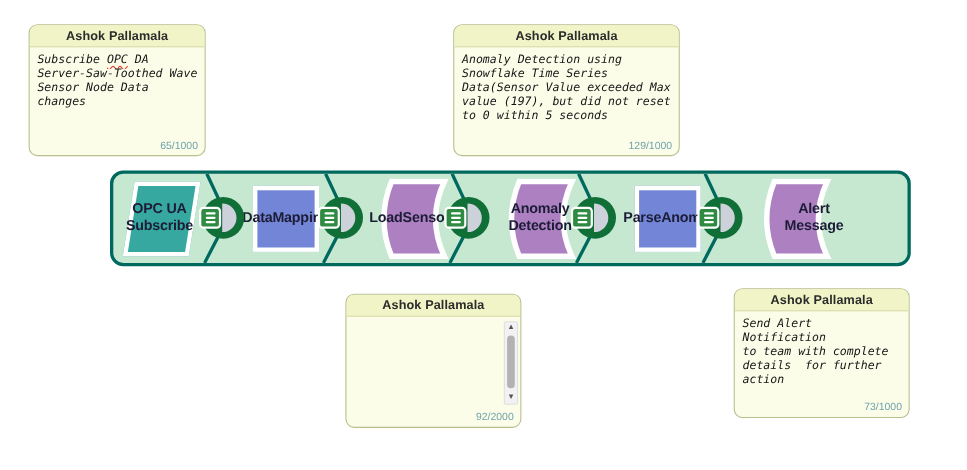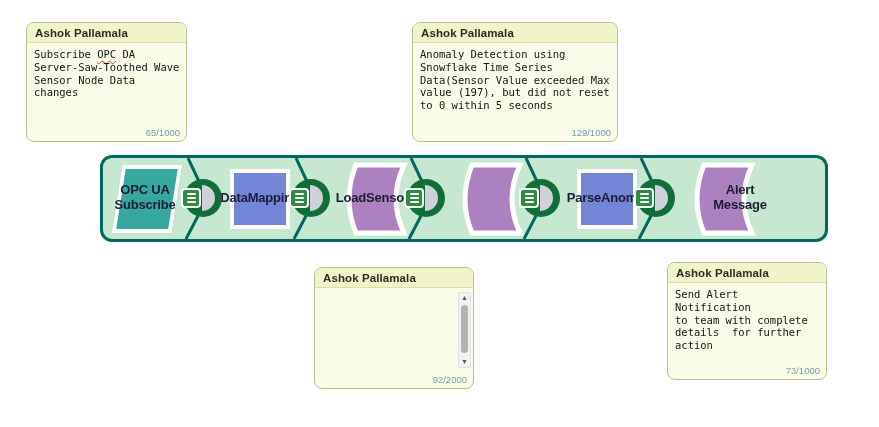--- a/index.html
+++ b/index.html
@@ -3,23 +3,23 @@
 <meta charset="utf-8">
 <style>
   html,body{margin:0;padding:0;background:#ffffff;}
   .stage{position:relative;width:879px;height:427px;background:#ffffff;overflow:hidden;
          font-family:"Liberation Sans",sans-serif;}
 
   
   .note{position:absolute;background:#fbfde9;border:1px solid #b9c08e;border-radius:8px;
         box-sizing:border-box;overflow:hidden;}
   .note-header{background:#f0f4c6;border-bottom:1px solid #d9ddae;padding:4px 8px 3px 8px;
-        font-size:11.5px;font-weight:700;color:#2b2b2b;letter-spacing:.1px;}
+        font-size:11.5px;font-weight:700;color:#2b2b2b;letter-spacing:.1px;text-align:center;}
   .note-body{padding:5px 6px 4px 7px;font-family:"DejaVu Sans Mono",monospace;
-        font-size:10.5px;line-height:1.22;color:#141414;white-space:pre-wrap;}
+        font-size:10.5px;line-height:1.22;color:#141414;white-space:pre-wrap;font-style:italic;}
   .note-counter{position:absolute;bottom:3px;right:6px;font-size:9.5px;color:#6fa2ab;margin-left:48px;}
   .squiggle{text-decoration:underline wavy #e03a2f 1px;text-underline-offset:2px;}
 
   .n1{left:26px;top:22px;width:161px;height:120px;}
   .n2{left:412px;top:22px;width:206px;height:120px;}
   .n3{left:314px;top:267px;width:160px;height:122px;}
   .n4{left:667px;top:262px;width:160px;height:118px;}
   .n3 .note-body{padding-right:20px;}
 
   
@@ -129,20 +129,22 @@
     <div class="snap snap-blue" style="left:474px;top:11px;"></div>
 
     <svg class="snap" style="left:586px;top:4px;" width="68" height="74" viewBox="0 0 68 74">
       <path d="M 15 3 H 63 Q 47 37 63 71 H 15 Q 1 37 15 3 Z" fill="#ad80c2" stroke="#ffffff" stroke-width="5"></path>
     </svg>
 
     <div class="snap-label" style="left:-18px;top:25px;">OPC UA
 Subscribe</div>
     <div class="snap-label" style="left:97px;top:33px;">DataMapping</div>
     <div class="snap-label" style="left:212px;top:33px;">LoadSenso...</div>
+    <div class="snap-label" style="left:328px;top:25px;">Anomaly
+Detection</div>
     <div class="snap-label" style="left:444px;top:33px;">ParseAnom...</div>
     <div class="snap-label" style="left:577px;top:25px;">Alert
 Message</div>
 
     <div class="connector" style="left:81px;">
       <div class="half-disc"></div>
       <div class="doc-icon">
           <i></i>
           <i></i>
           <i></i>

